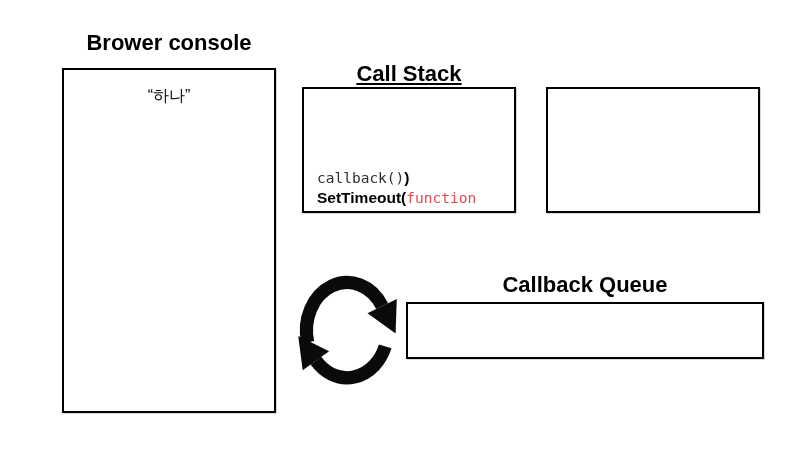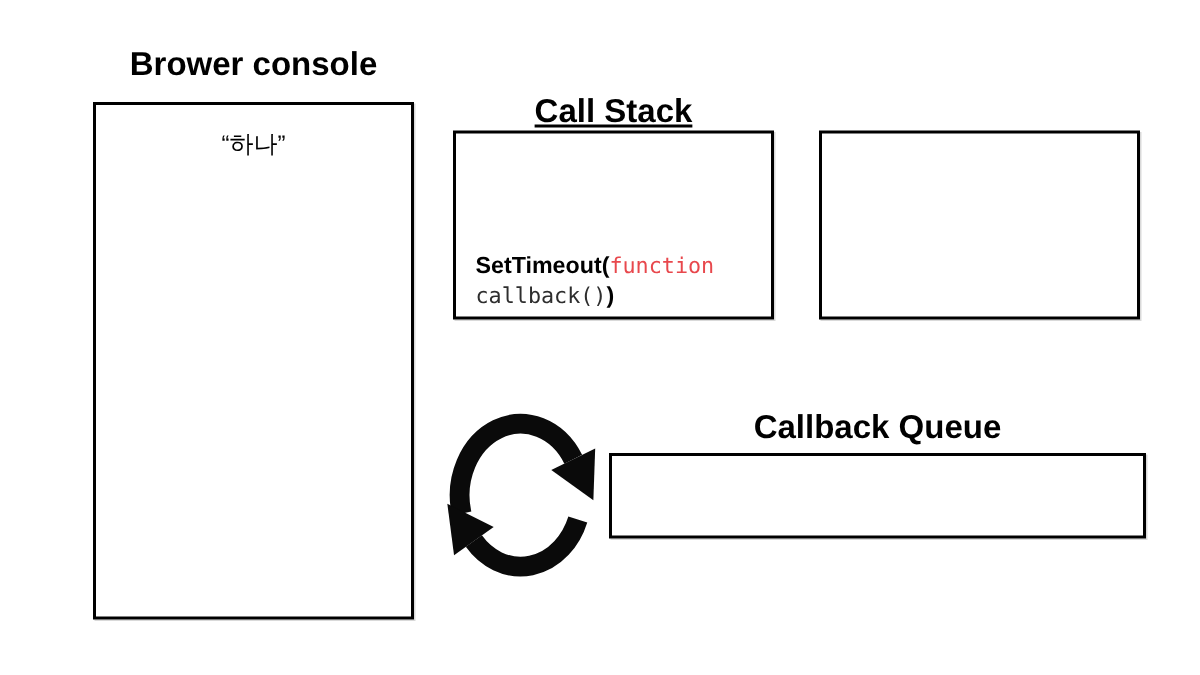--- a/index.html
+++ b/index.html
@@ -99,22 +99,22 @@
 <div id="stage">
 
   <div id="bc-title" class="panel-title">Brower console</div>
   <div id="bc-box" class="box">
     <div id="bc-log">“하나”</div>
   </div>
 
   <div id="cs-title" class="panel-title">Call Stack</div>
   <div id="cs-box" class="box">
     <div id="cs-code">
+      <div><span class="code-mono">callback()</span><span class="code-bold">)</span></div>
       <div><span class="code-bold">SetTimeout(</span><span class="code-kw">function</span></div>
-      <div><span class="code-mono">callback()</span><span class="code-bold">)</span></div>
     </div>
   </div>
 
   <div id="wa-box" class="box"></div>
 
   <div id="cq-title" class="panel-title">Callback Queue</div>
   <div id="cq-box" class="box"></div>
 
   <div id="el-group">
     <svg width="112" height="126" viewBox="0 0 110 124" xmlns="http://www.w3.org/2000/svg">

